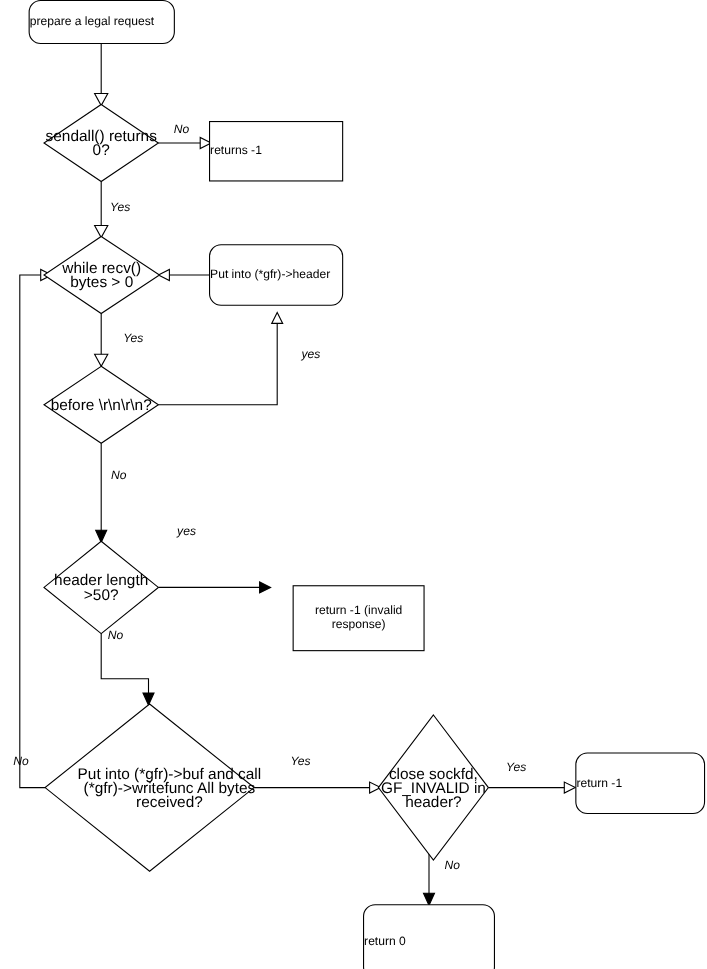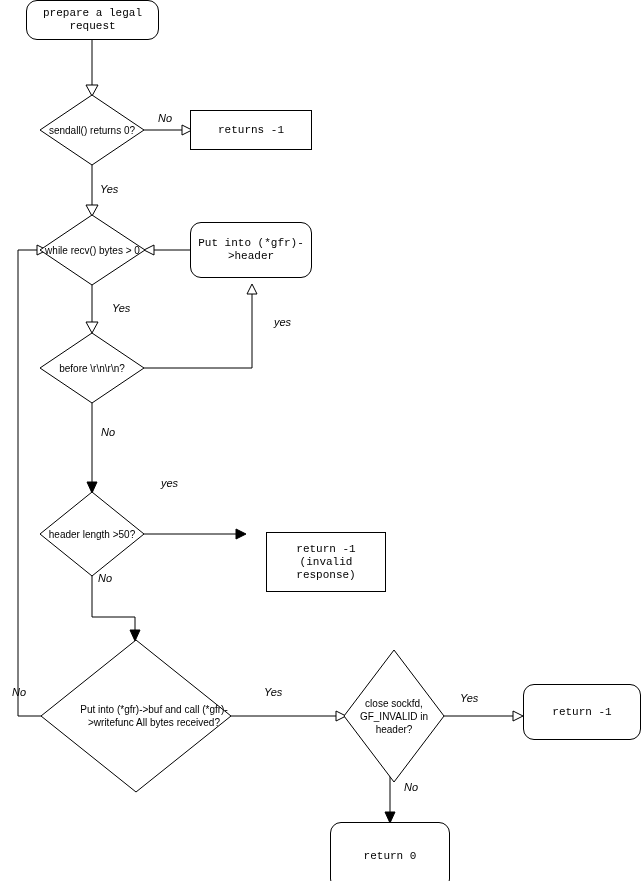--- a/index.html
+++ b/index.html
@@ -23,26 +23,24 @@
     top: 0;
     width: 643px;
     height: 881px;
     pointer-events: none;
   }
   .node {
     position: absolute;
     box-sizing: border-box;
     display: flex;
     align-items: center;
-    justify-content: center;
     text-align: center;
     font-size: 11px;
     line-height: 13px;
     color: #000000;
-    font-family: Liberation Mono, monospace;
   }
   .box {
     border: 1px solid #000000;
     background: #ffffff;
   }
   .rounded {
     border-radius: 11px;
   }
   .diamond-wrap {
     position: absolute;
@@ -51,21 +49,21 @@
   .diamond-wrap > .dlabel {
     position: absolute;
     left: 0;
     top: 0;
     width: 100%;
     height: 100%;
     display: flex;
     align-items: center;
     justify-content: center;
     text-align: center;
-    font-size: 10px;
+    font-size: 14px;
     line-height: 13px;
     color: #000000;
     z-index: 2;
   }
   .edge-label {
     position: absolute;
     font-size: 11px;
     line-height: 13px;
     color: #000000;
     white-space: nowrap;
@@ -131,21 +129,21 @@
   </svg>
 
   <div class="node box rounded" style="left:26px; top:0px; width:133px; height:40px;">
     <span>prepare a legal request</span>
   </div>
 
   <div class="diamond-wrap" style="left:40px; top:95px; width:104px; height:70px;">
     <div class="dlabel">sendall() returns 0?</div>
   </div>
 
-  <div class="node box" style="left:190px; top:110px; width:122px; height:40px;">
+  <div class="node box" style="left:190px; top:110px; width:122px; height:55px;">
     <span>returns -1</span>
   </div>
 
   <div class="diamond-wrap" style="left:40px; top:215px; width:105px; height:70px;">
     <div class="dlabel">while recv() bytes &gt; 0</div>
   </div>
 
   <div class="node box rounded" style="left:190px; top:222px; width:122px; height:56px;">
     <span>Put into (*gfr)-&gt;header</span>
   </div>

